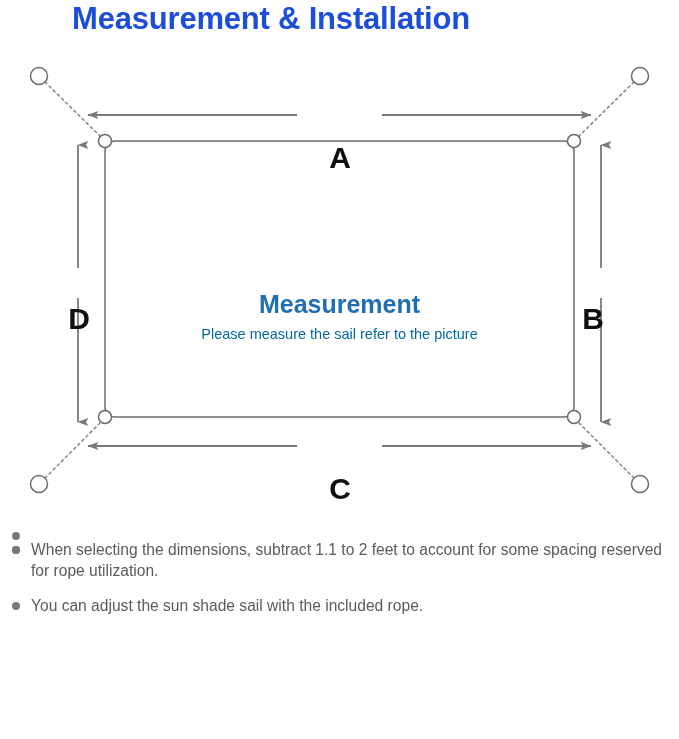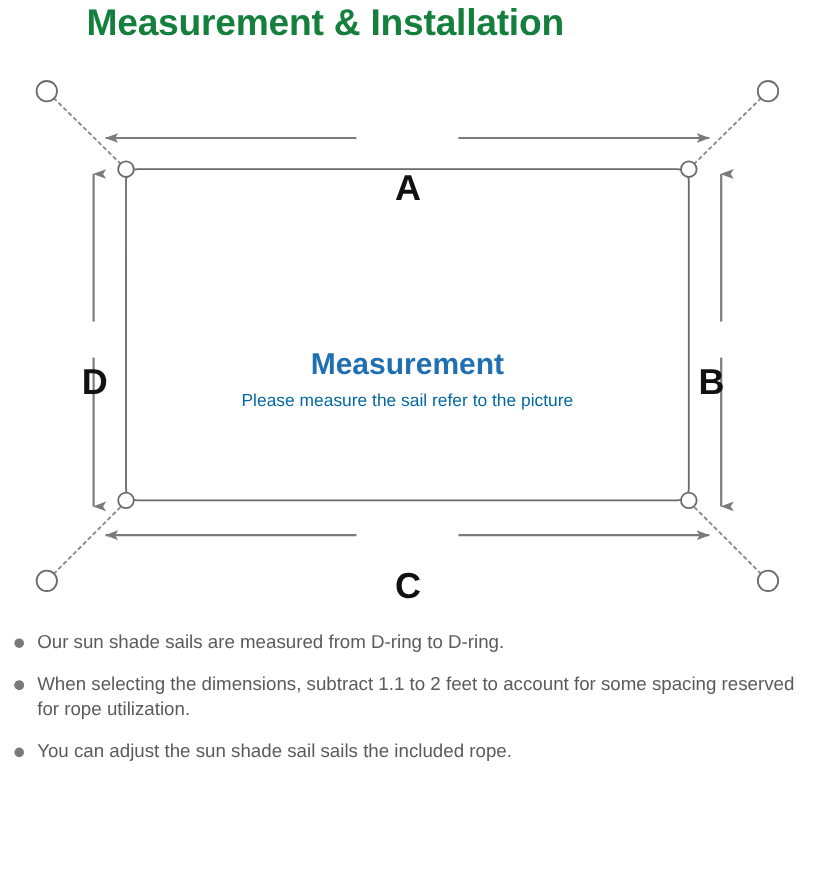--- a/index.html
+++ b/index.html
@@ -15,21 +15,21 @@
     overflow: hidden;
   }
   #page-title {
     position: absolute;
     top: 0px;
     left: 0;
     width: 542px;
     text-align: center;
     font-size: 31px;
     font-weight: bold;
-    color: #15803d;
+    color: #1d4ed8;
     letter-spacing: -0.2px;
     line-height: 38px;
   }
   #diagram-area {
     position: absolute;
     top: 46px;
     left: 0;
     width: 679px;
     height: 466px;
   }
@@ -176,26 +176,25 @@
   <div class="dim-letter" id="dim-letter-b">B</div>
 
   <div class="dim-letter" id="dim-letter-c">C</div>
 
   <div class="dim-letter" id="dim-letter-d">D</div>
 </div>
 
 <ul id="notes-list">
   <li class="note-item">
     <span class="note-bullet"></span>
-    <span>Our sun shade sails are measured from D-ring to D-ring.</span>
   </li>
   <li class="note-item">
     <span class="note-bullet"></span>
   </li>
   <li class="note-item">
     <span class="note-bullet"></span>
     <span>When selecting the dimensions, subtract 1.1 to 2 feet to account for some spacing reserved for rope utilization.</span>
   </li>
   <li class="note-item">
     <span class="note-bullet"></span>
-    <span>You can adjust the sun shade sail sails the included rope.</span>
+    <span>You can adjust the sun shade sail with the included rope.</span>
   </li>
 </ul>
 
 </body></html>

